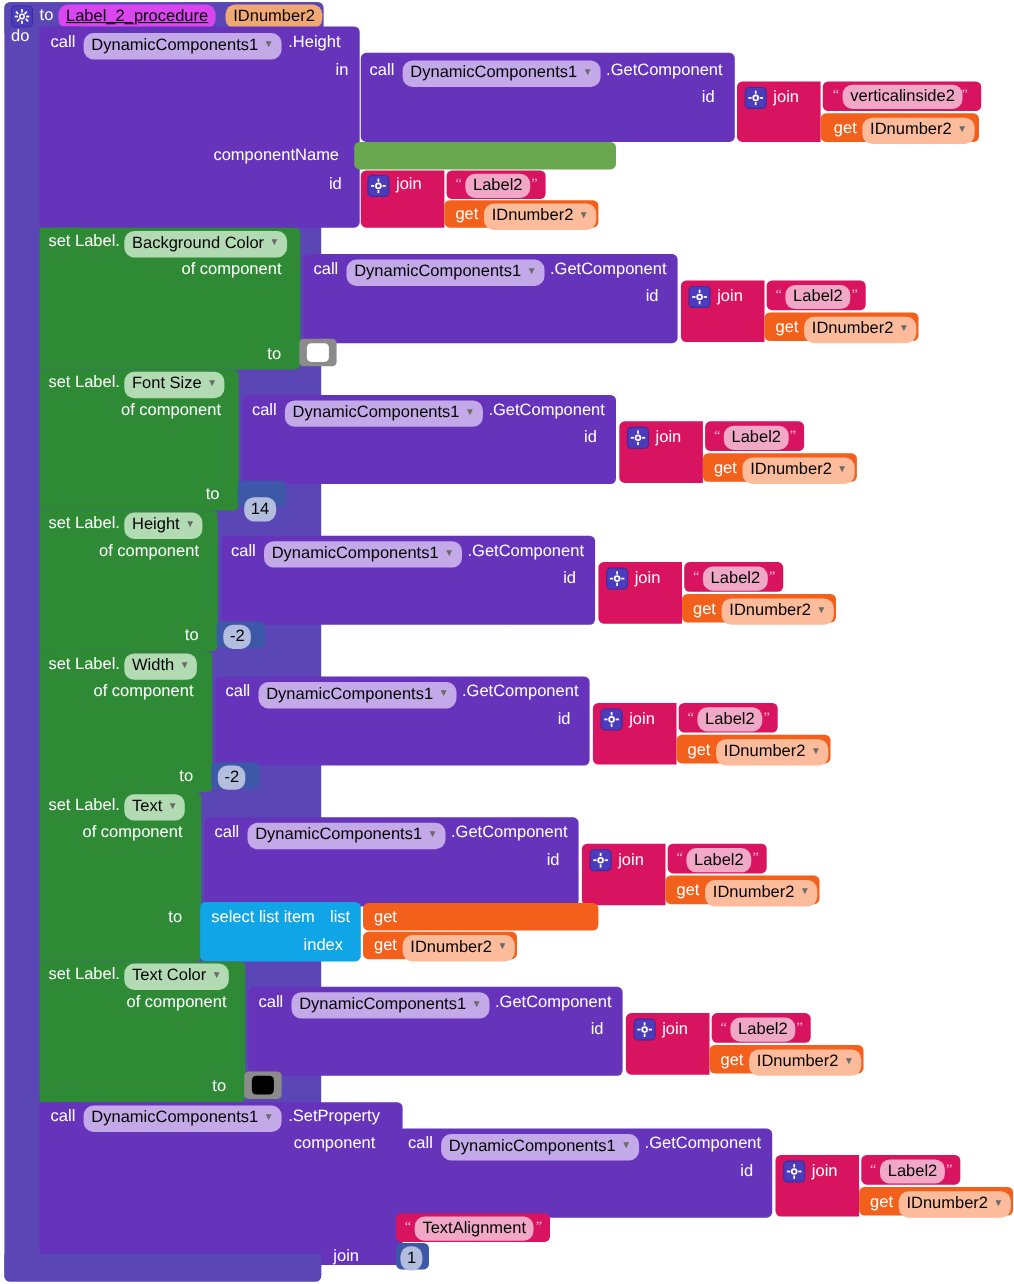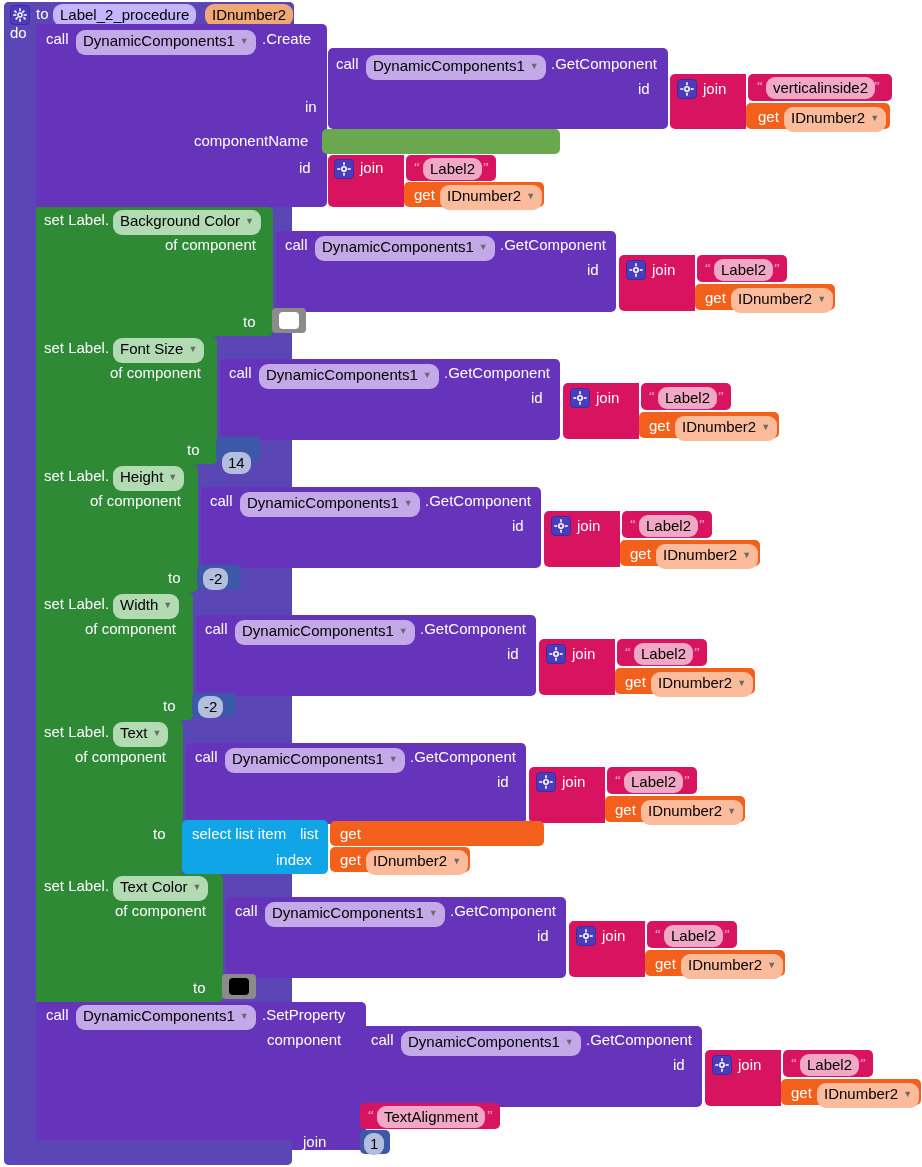--- a/index.html
+++ b/index.html
@@ -26,21 +26,21 @@
 
   
   .r{border-radius:5px;}
 
   
   .field{
     position:absolute;display:inline-block;box-sizing:border-box;
     border-radius:9px;color:#000;font-size:15px;line-height:15px;
     padding:3px 7px 4px 7px;white-space:nowrap;
   }
-  .f-proc  {background:#c4b5fd;}
+  .f-proc  {background:#d946ef;text-decoration:underline;}
   .f-comp  {background:#c3a9e8;}
   .f-param {background:#f0a875;}
   .f-green {background:#b3dbb3;}
   .f-text  {background:#f0a8c6;}
   .f-var   {background:#fcbb9a;}
   .f-greenb{background:#b6dfae;}
 
   .drop{color:#6b6b6b;font-size:9px;margin-left:5px;position:relative;top:-2px;}
 
   
@@ -95,23 +95,23 @@
   <div class="field f-param" style="left:205px;top:4px;">IDnumber2</div>
 
   <div class="lbl" style="left:10px;top:25px;">do</div>
 
   <div class="blk c-comp" style="left:36px;top:24px;width:291px;height:183px;border-radius:0 5px 5px 0;"></div>
   <div class="blk c-comp r" style="left:38px;top:26px;width:287px;height:28px;"></div>
   <div class="notch" style="left:48px;top:24px;background:#6633bb;"></div>
 
   <div class="lbl" style="left:46px;top:31px;">call</div>
   <div class="field f-comp" style="left:76px;top:30px;">DynamicComponents1<span class="drop">▼</span></div>
-  <div class="lbl" style="left:262px;top:31px;">.Create</div>
-
-  <div class="lbl" style="left:305px;top:56px;margin-top:43px;">in</div>
+  <div class="lbl" style="left:262px;top:31px;">.Height</div>
+
+  <div class="lbl" style="left:305px;top:56px;">in</div>
   <div class="lbl" style="left:194px;top:133px;">componentName</div>
   <div class="lbl" style="left:299px;top:160px;">id</div>
 
   <div class="blk c-comp" style="left:328px;top:48px;width:340px;height:81px;border-radius:5px;"></div>
   <div class="lbl" style="left:336px;top:56px;">call</div>
   <div class="field f-comp" style="left:366px;top:55px;">DynamicComponents1<span class="drop">▼</span></div>
   <div class="lbl" style="left:551px;top:56px;">.GetComponent</div>
   <div class="lbl" style="left:638px;top:81px;">id</div>
 
   <div class="blk c-text" style="left:670px;top:74px;width:76px;height:55px;border-radius:5px 0 0 5px;"></div>

